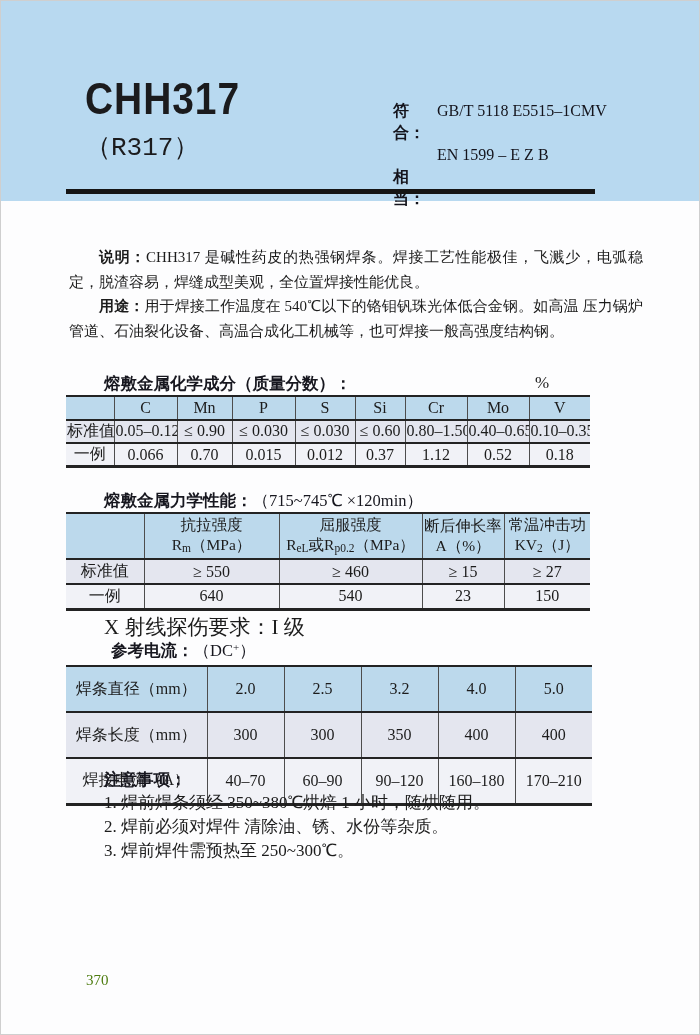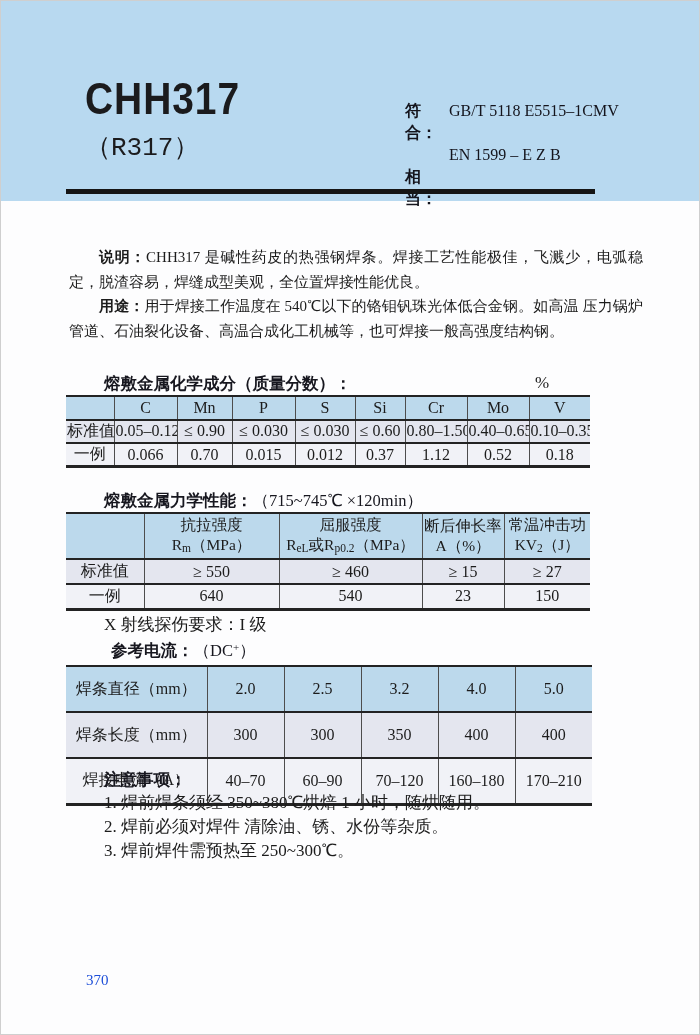--- a/index.html
+++ b/index.html
@@ -51,21 +51,21 @@
     color: #1b1b1d;
     font-family: Liberation Mono, monospace;
   }
   .standards {
     position: absolute;
     left: 392px; top: 99px;
     font-size: 16px;
     line-height: 22px;
     color: #14141c;
   }
-  .std-row { display: flex; margin-left: 12px; }
+  .std-row { display: flex; }
   .std-label {
     font-family: "Liberation Sans", sans-serif;
     font-weight: bold;
     width: 44px;
     flex: 0 0 44px;
   }
   .std-value { font-family: "Liberation Serif", serif; }
   .header-rule {
     position: absolute;
     left: 65px; top: 188px;
@@ -135,21 +135,21 @@
 
   .mech-table { left: 65px; top: 511px; width: 524px; }
   .mech-table .hdr-row { height: 46px; }
   .mech-table .data-row { height: 25px; }
   .mech-table .hdr-row th { font-size: 15.5px; line-height: 20px; }
   .ss { font-size: 11.5px; vertical-align: -2px; }
 
   .xray-note {
     position: absolute;
     left: 103px; top: 612px;
-    font-size: 17px;
+    font-size: 21px;
   }
 
   .current-table { left: 65px; top: 664px; width: 526px; }
   .current-table tr { height: 46px; }
 
   
   .notes-title { left: 103px; top: 768px; }
   .notes-list {
     position: absolute;
     left: 103px; top: 790px;
@@ -157,21 +157,21 @@
     margin: 0; padding: 0;
     list-style: none;
     font-size: 17px;
     line-height: 24px;
   }
 
   .page-number {
     position: absolute;
     left: 85px; top: 971px;
     font-size: 15px;
-    color: #1d4ed8;
+    color: #4d7c0f;
   }
   sup.plus { font-size: 11px; vertical-align: 5px; }
 </style>
 </head>
 <body>
 
 <div class="page">
 
   <div class="page-header">
     <h1 class="product-code">CHH317</h1>
@@ -325,21 +325,21 @@
       <td>300</td>
       <td>300</td>
       <td>350</td>
       <td>400</td>
       <td>400</td>
     </tr>
     <tr class="lite-row bb3">
       <th>焊接电流（A）</th>
       <td>40–70</td>
       <td>60–90</td>
-      <td>70–120</td>
+      <td>90–120</td>
       <td>160–180</td>
       <td>170–210</td>
     </tr>
   </tbody>
     </table>
 
   <div class="sec-title notes-title">注意事项：</div>
   <ul class="notes-list">
     <li>1. 焊前焊条须经 350~380℃烘焙 1 小时，随烘随用。</li>
     <li>2. 焊前必须对焊件 清除油、锈、水份等杂质。</li>

